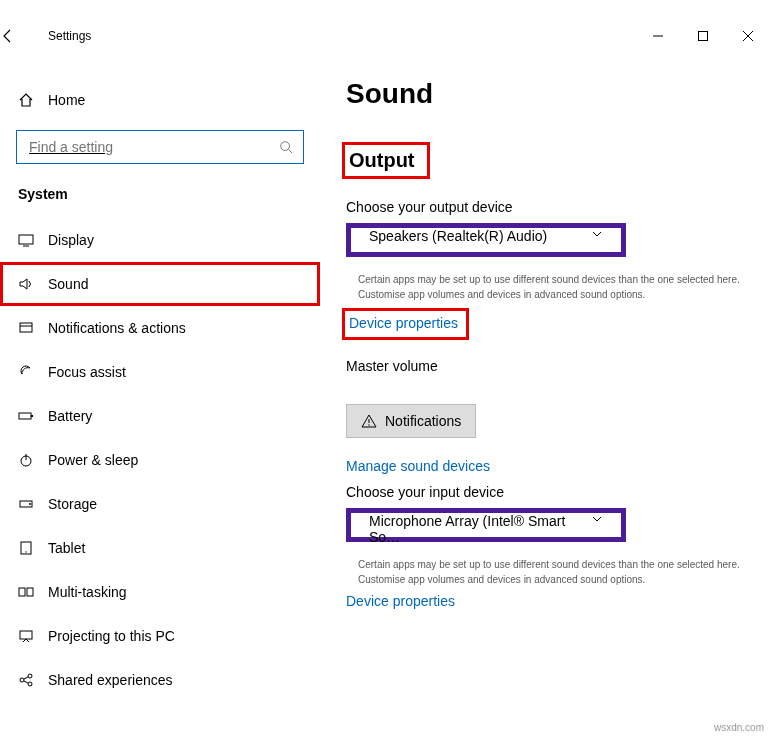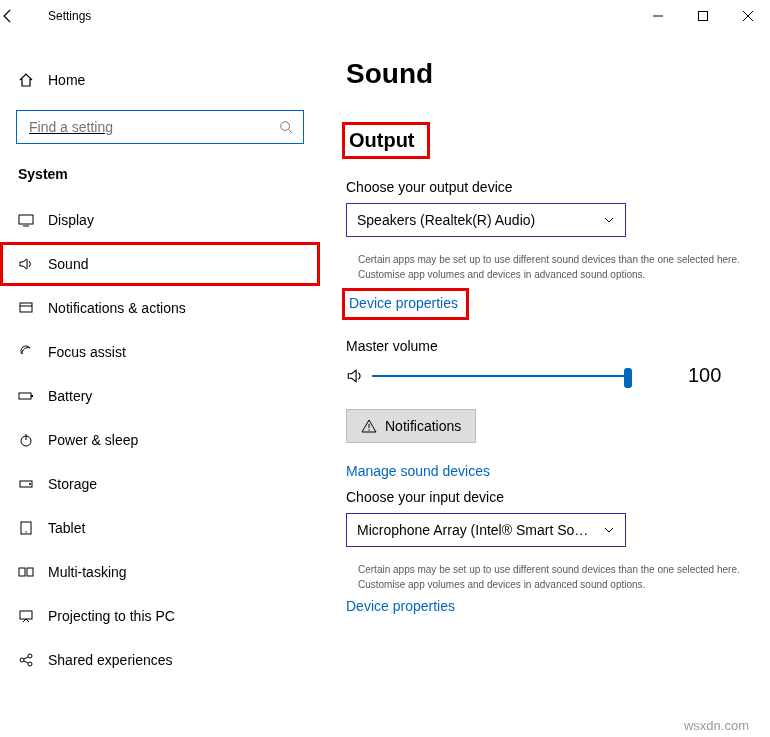--- a/index.html
+++ b/index.html
@@ -1,17 +1,17 @@
 <!DOCTYPE html>
 <html><head>
 <meta charset="utf-8">
 <style>
   * { box-sizing: border-box; font-family: "Segoe UI", Arial, sans-serif; }
   body { margin: 0; width: 770px; height: 737px; background: #fff; color: #000; overflow: hidden; position: relative; }
-  .titlebar { display: flex; align-items: center; height: 32px; }
+  .titlebar { display: flex; align-items: center; height: 32px; margin-top: 20px; }
   .titlebar .back { width: 40px; text-align: center; font-size: 16px; cursor: default; }
   .titlebar .title { font-size: 12px; padding-left: 8px; }
   .winbtns { margin-left: auto; display: flex; }
   .winbtn { width: 45px; height: 32px; display: flex; align-items: center; justify-content: center; font-size: 12px; }
   .content { display: flex; height: calc(100% - 32px); }
   .sidebar { width: 320px; padding: 0 0 10px 0; }
   .main { flex: 1; padding: 0 20px 20px 26px; overflow: hidden; }
   .home-row { display: flex; align-items: center; height: 40px; padding-left: 18px; font-size: 14px; margin-top: 28px; }
   .home-row .ico { width: 30px; }
   .searchbox { margin: 10px 16px 0 16px; height: 34px; border: 1px solid #0067c0; display: flex; align-items: center; padding: 0 10px; }
@@ -19,36 +19,36 @@
   .searchbox .sico { color: #555; }
   .cat { font-weight: 600; font-size: 14px; padding: 22px 0 6px 18px; }
   .nav { list-style: none; margin: 10px 0 0 0; padding: 0; }
   .nav li { height: 44px; display: flex; align-items: center; padding-left: 18px; font-size: 14px; }
   .nav li .ico { width: 30px; color: #333; display:flex; align-items:center; }
   .nav li.selected { outline: 3px solid #e60000; outline-offset: -3px; }
   h1 { font-weight: 600; font-size: 28px; margin: 26px 0 20px 0; }
   h2 { font-weight: 600; font-size: 20px; margin: 18px 0 14px 0; }
   h2.boxed { display: inline-block; border: 3px solid #e60000; padding: 4px 12px 4px 4px; margin: 12px 0 10px -4px; }
   .label { font-size: 14px; margin: 10px 0 8px 0; }
-  .select { width: 280px; height: 34px; border: 1px solid #4c1d95; display: flex; align-items: center; padding: 0 10px; font-size: 14px; justify-content: space-between; }
+  .select { width: 280px; height: 34px; border: 5px solid #4c1d95; display: flex; padding: 0 18px; font-size: 14px; justify-content: space-between; }
   .desc { font-size: 10px; color: #5a5a5a; margin: 16px 0 6px 12px; line-height: 1.45; max-width: 410px; }
   .link { color: #0067c0; font-size: 14px; cursor: pointer; }
   .link.boxed { display: inline-block; border: 3px solid #e60000; padding: 4px 8px 6px 4px; margin-left: -4px; }
   .volrow { display: flex; align-items: center; margin-top: 10px; }
   .slider-wrap { display:flex; align-items:center; }
   .speaker-ico { width: 26px; }
   .slider { width: 260px; height: 20px; position: relative; }
   .track { position: absolute; top: 9px; left: 0; right: 0; height: 2px; background: #0067c0; }
   .thumb { position: absolute; top: 2px; right: 0; width: 8px; height: 20px; background: #0067c0; border-radius: 3px; }
   .volval { font-size: 20px; margin-left: 56px; }
   .btn { display: inline-flex; align-items: center; height: 34px; background: #ddd; border: 1px solid #bbb; padding: 0 14px; font-size: 14px; margin-top: 22px; }
   .btn .ico { margin-right: 8px; }
   .managelink { margin-top: 20px; }
   svg { display:block; }
-  .watermark { position:absolute; bottom:4px; right:21px; font-size:13px; color:#999; }
+  .watermark { position:absolute; bottom:4px; right:6px; font-size:10px; color:#999; }
 </style>
 </head>
 <body>
 
 <div class="titlebar">
   <div class="back">
     <svg width="16" height="16" viewBox="0 0 16 16">
         <path d="M10 2 L4 8 L10 14" stroke="#000" stroke-width="1.2" fill="none"></path>
       </svg>
   </div>
@@ -207,35 +207,20 @@
       <span>
           <svg width="12" height="12" viewBox="0 0 12 12">
             <path d="M2 4 L6 8 L10 4" stroke="#000" fill="none"></path>
           </svg>
         </span>
     </div>
     <div class="desc">Certain apps may be set up to use different sound devices than the one selected here. Customise app volumes and devices in advanced sound options.</div>
     <div class="link boxed">Device properties</div>
 
     <div class="label" style="margin-top:18px">Master volume</div>
-    <div class="volrow">
-      <div class="slider-wrap">
-        <span class="speaker-ico">
-            <svg width="18" height="18" viewBox="0 0 16 16">
-              <path d="M2 6 H5 L9 3 V13 L5 10 H2 Z" stroke="#000" fill="none"></path>
-              <path d="M11 5 Q14 8 11 11" stroke="#000" fill="none"></path>
-            </svg>
-          </span>
-        <div class="slider">
-          <div class="track"></div>
-          <div class="thumb"></div>
-        </div>
-      </div>
-      <div class="volval">100</div>
-    </div>
 
     <div class="btn">
       <span class="ico">
           <svg width="16" height="16" viewBox="0 0 16 16">
             <path d="M8 2 L15 14 H1 Z" stroke="#000" fill="none"></path>
             <line x1="8" y1="6" x2="8" y2="10" stroke="#000"></line>
             <circle cx="8" cy="12" r="0.7" fill="#000"></circle>
           </svg>
         </span>
       <span>Notifications</span>

